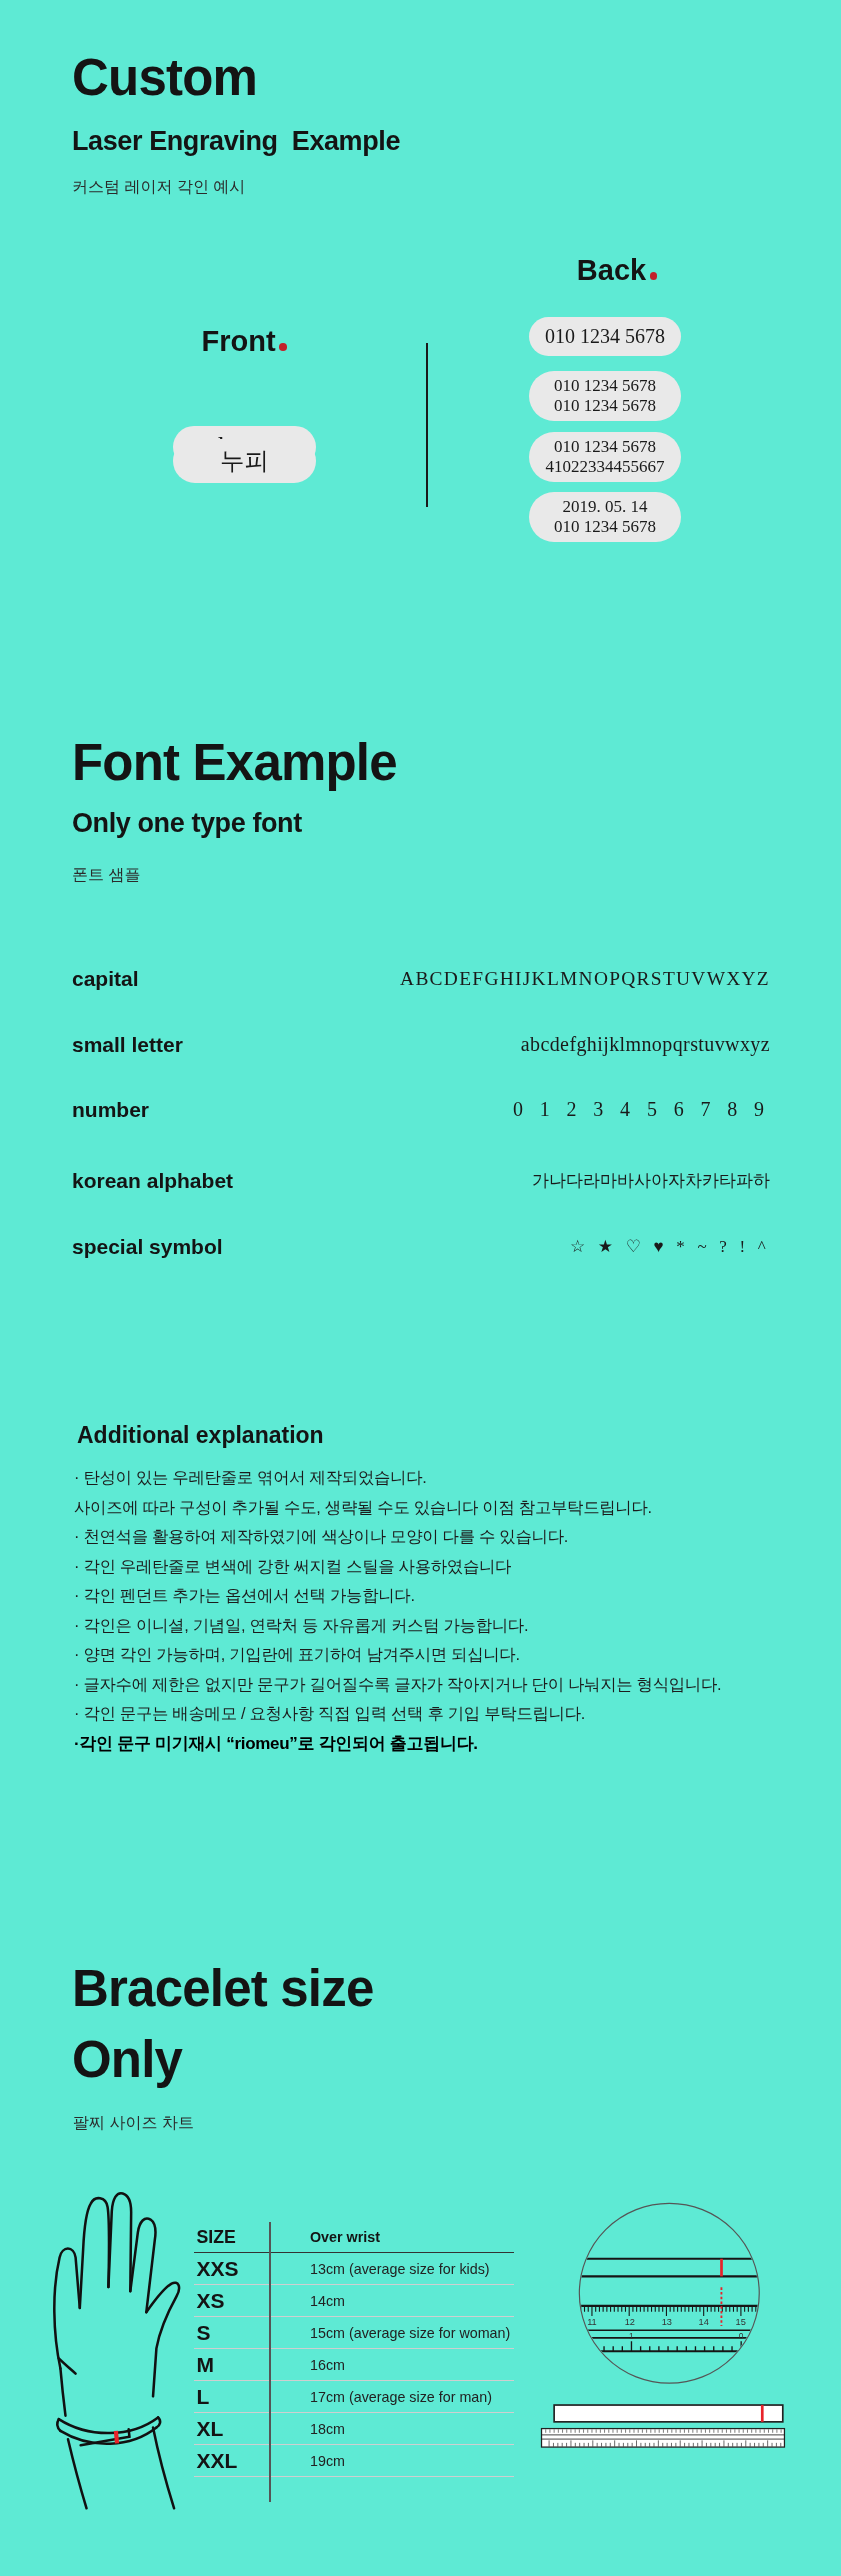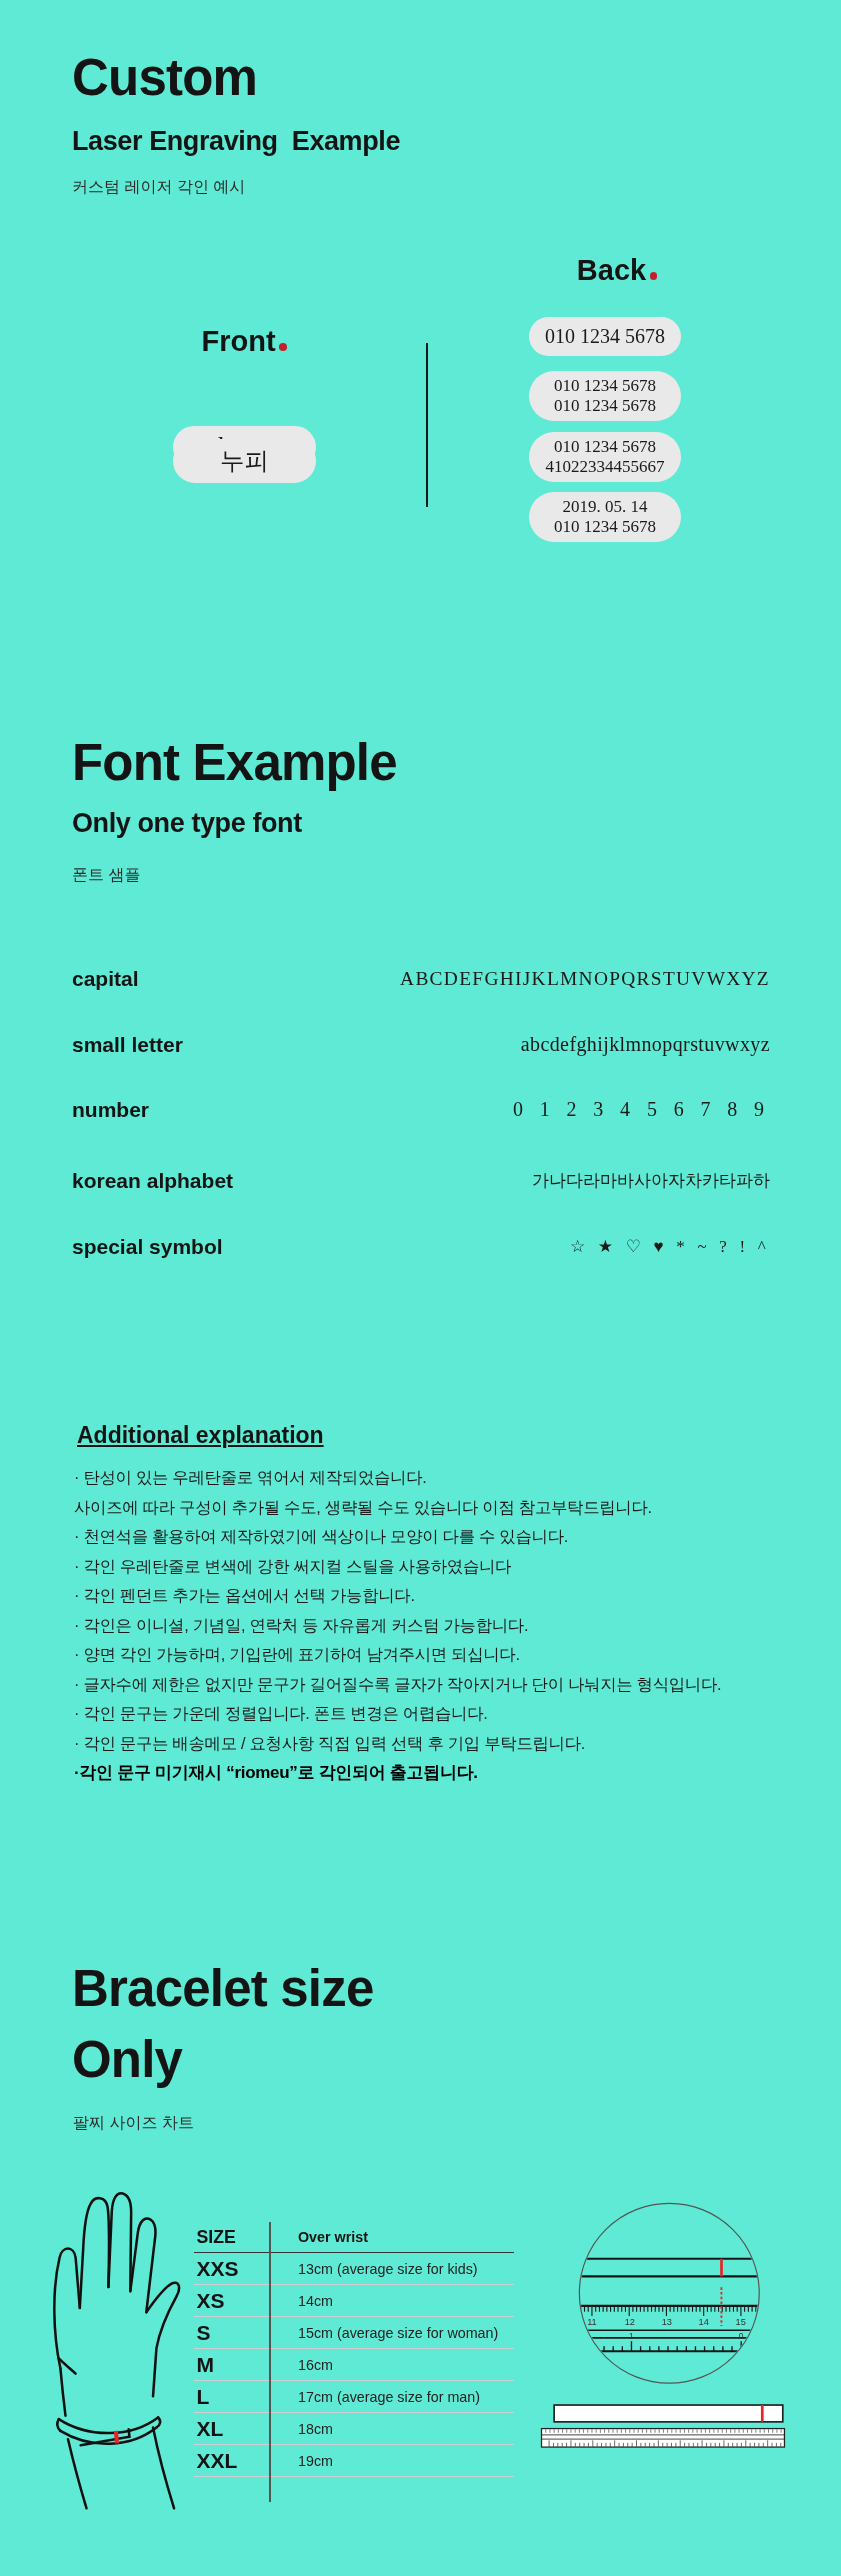--- a/index.html
+++ b/index.html
@@ -43,21 +43,21 @@
   .fs-special { font-size:17px; letter-spacing:4.2px; }
 
   
   .add-title { font-size:23px; font-weight:700; line-height:1; color:#141414; }
   .add-list  { left:74px; top:1463px; }
   .add-item  { height:29.5px; font-size:16.4px; line-height:29.5px; color:#1c1c1c; letter-spacing:-0.3px; }
   .add-item.bold { font-weight:700; font-size:17px; color:#000; }
 
   
   .size-table { left:194px; top:2222px; width:320px; }
-  .trow { display:grid; grid-template-columns:76px 1fr; align-items:center; }
+  .trow { display:grid; grid-template-columns:76px 1fr; align-items:center;gap:12px; }
   .trow-head { height:31px; border-bottom:1.7px solid #333; }
   .trow-data { height:32px; border-bottom:0.8px solid #cfcfcf; }
   .tc1 { padding-left:2.5px; font-weight:700; font-size:21px; color:#141414; }
   .trow-head .tc1 { font-size:17.7px; }
   .tc2 { padding-left:28px; font-size:14.3px; color:#222; }
   .trow-head .tc2 { font-weight:700; font-size:14.3px; color:#141414; }
   .table-vline { left:269px; top:2222px; width:1.7px; height:280px; background:#555; }
 
   svg text { font-family:"Liberation Sans", sans-serif; }
 </style>
@@ -120,31 +120,30 @@
   </div>
   <div class="abs frow" style="top:1168px;">
     <span class="flabel">korean alphabet</span>
     <span class="fsample fs-korean">가나다라마바사아자차카타파하</span>
   </div>
   <div class="abs frow" style="top:1234px;">
     <span class="flabel">special symbol</span>
     <span class="fsample fs-special">☆ ★ ♡ ♥ * ~ ? ! ^</span>
   </div>
 
-  <div class="abs add-title" style="left:77px; top:1424px;text-decoration:underline;">Additional explanation</div>
+  <div class="abs add-title" style="left:77px; top:1424px;">Additional explanation</div>
   <div class="abs add-list">
     <div class="add-item">· 탄성이 있는 우레탄줄로 엮어서 제작되었습니다.</div>
     <div class="add-item">사이즈에 따라 구성이 추가될 수도, 생략될 수도 있습니다 이점 참고부탁드립니다.</div>
     <div class="add-item">· 천연석을 활용하여 제작하였기에 색상이나 모양이 다를 수 있습니다.</div>
     <div class="add-item">· 각인 우레탄줄로 변색에 강한 써지컬 스틸을 사용하였습니다</div>
     <div class="add-item">· 각인 펜던트 추가는 옵션에서 선택 가능합니다.</div>
     <div class="add-item">· 각인은 이니셜, 기념일, 연락처 등 자유롭게 커스텀 가능합니다.</div>
     <div class="add-item">· 양면 각인 가능하며, 기입란에 표기하여 남겨주시면 되십니다.</div>
     <div class="add-item">· 글자수에 제한은 없지만 문구가 길어질수록 글자가 작아지거나 단이 나눠지는 형식입니다.</div>
-    <div class="add-item">· 각인 문구는 가운데 정렬입니다. 폰트 변경은 어렵습니다.</div>
     <div class="add-item">· 각인 문구는 배송메모 / 요청사항 직접 입력 선택 후 기입 부탁드립니다.</div>
     <div class="add-item bold">·각인 문구 미기재시 “riomeu”로 각인되어 출고됩니다.</div>
   </div>
 
   <div class="abs h-big" style="left:72px; top:1963px;">Bracelet size</div>
   <div class="abs h-big" style="left:72px; top:2034px;">Only</div>
   <div class="abs h-kr" style="left:73px; top:2115px;">팔찌 사이즈 차트</div>
 
   <svg class="abs" style="left:29.5px; top:2148px;" width="156" height="362" viewBox="0 0 185 430">
     <g fill="none" stroke="#111" stroke-width="3" stroke-linecap="round" stroke-linejoin="round">

